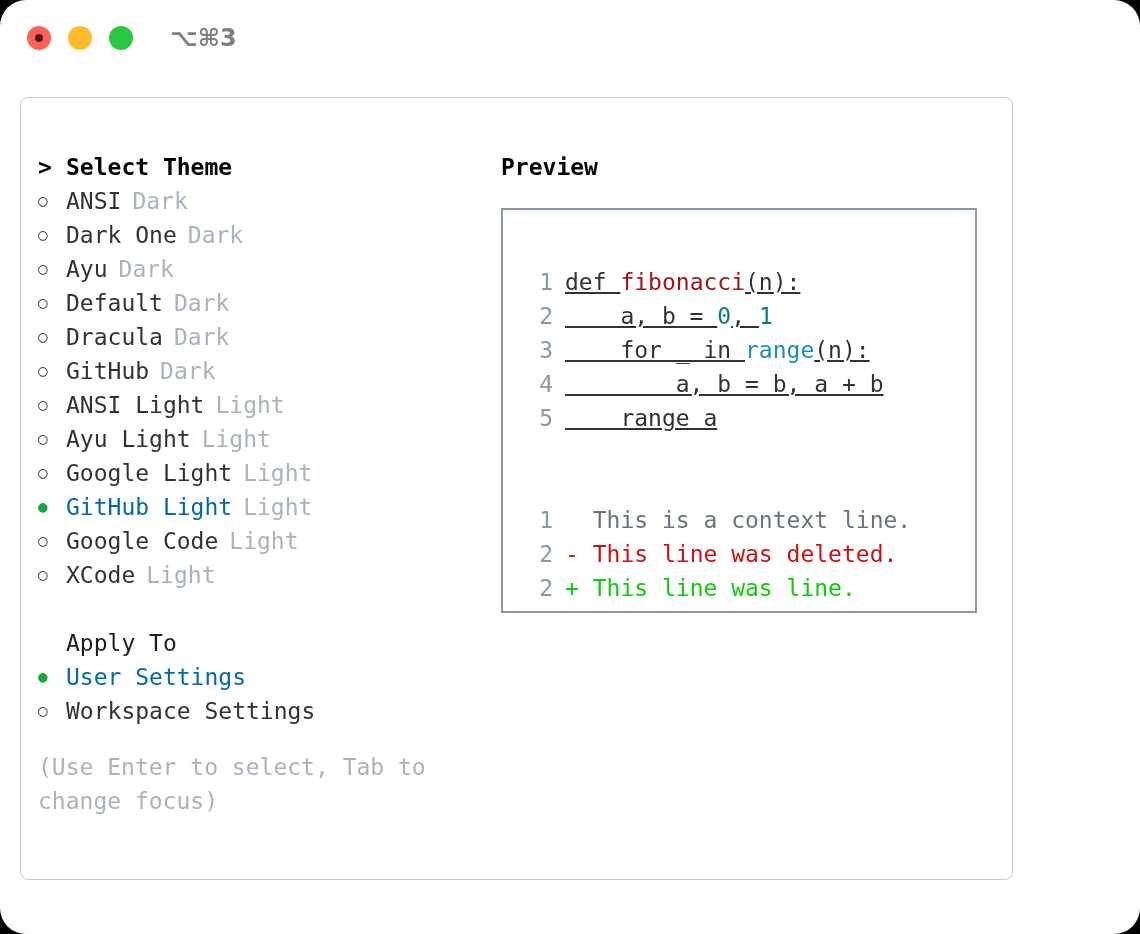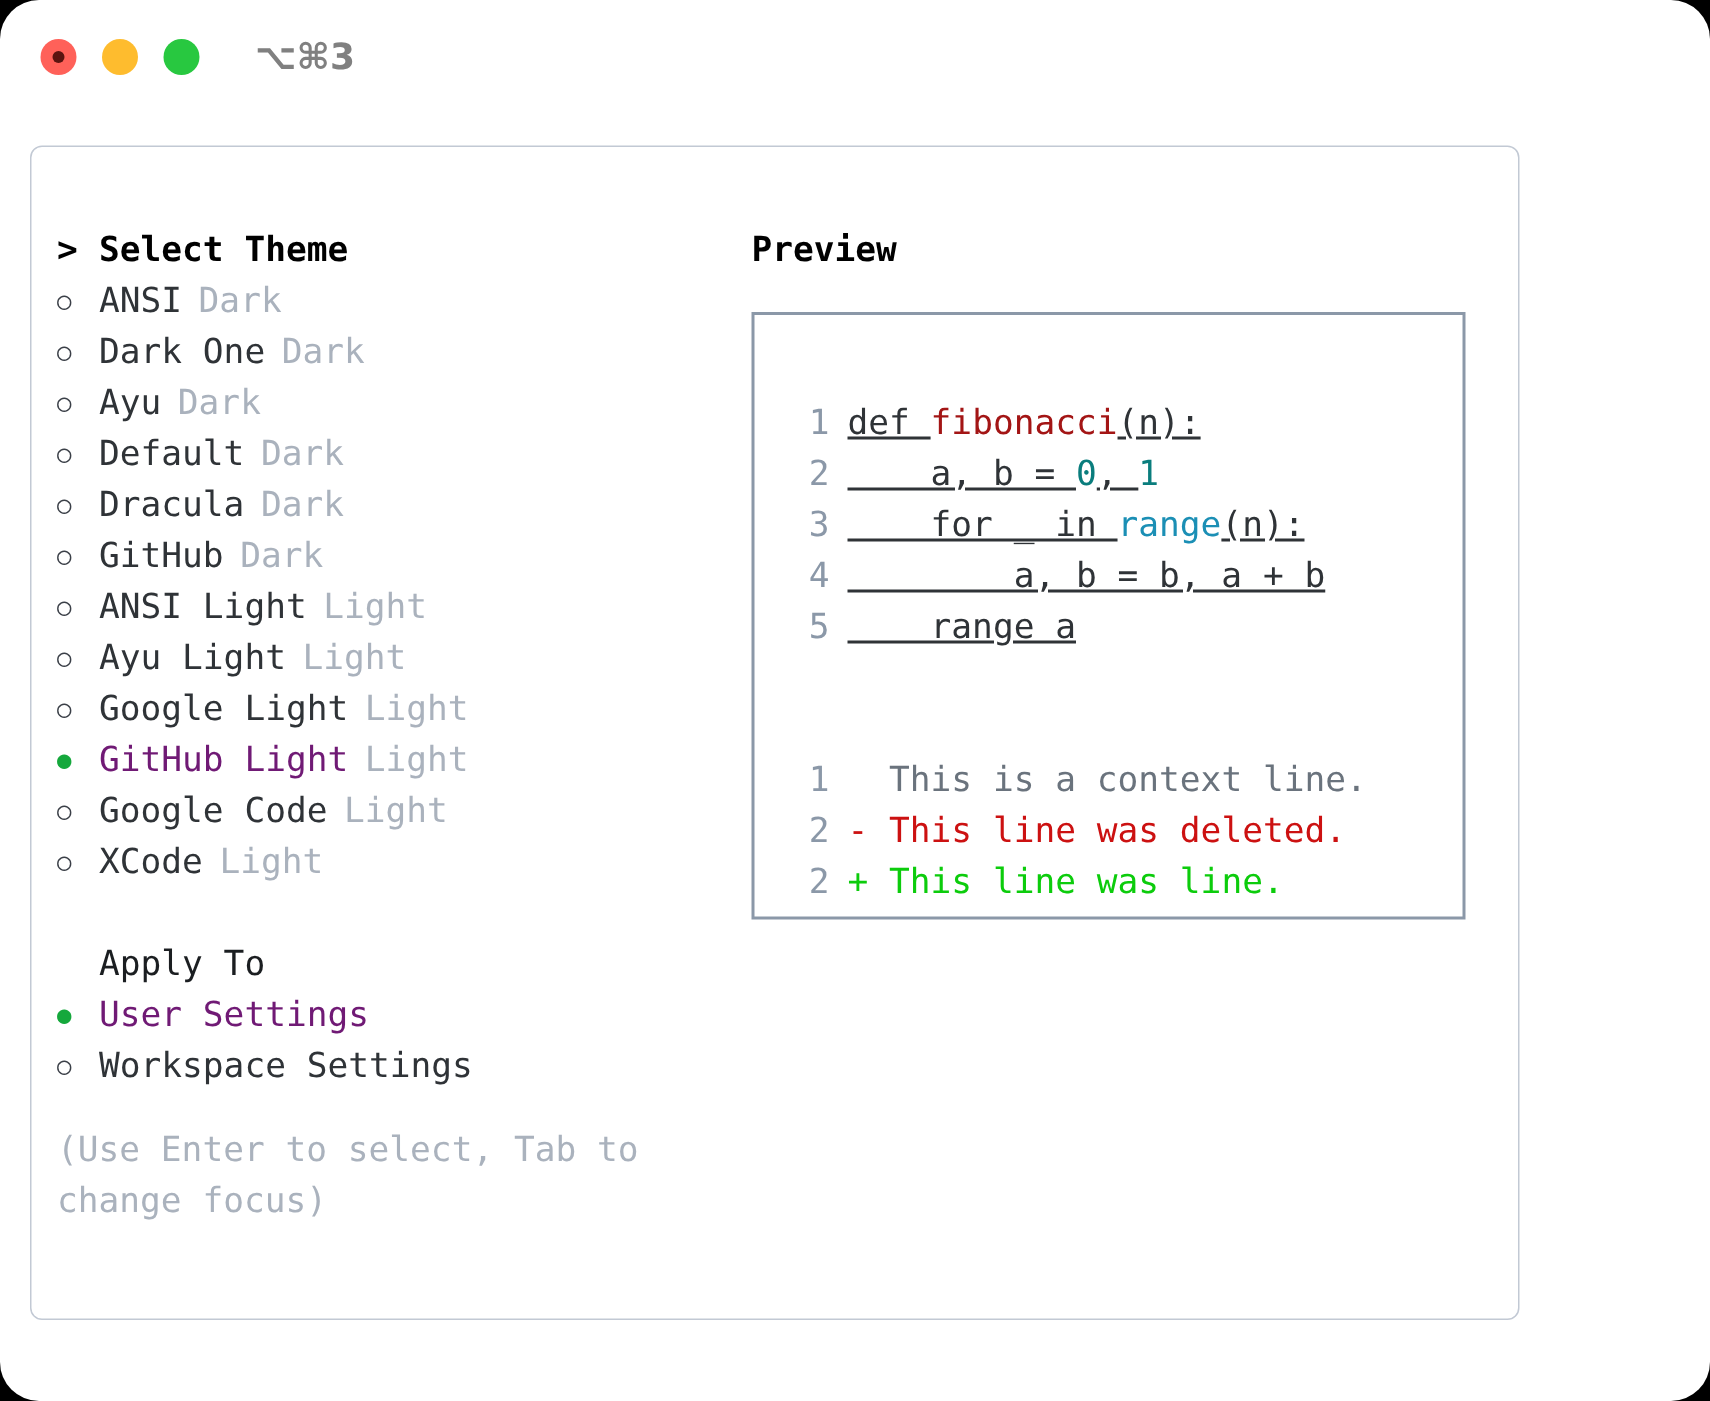--- a/index.html
+++ b/index.html
@@ -113,21 +113,21 @@
   }
   .head-row .bullet {
     font-size: 23px;
     font-weight: bold;
     color: #000000;
   }
   .label {
     color: #2f3337;
   }
   .label.selected {
-    color: #701a75;
+    color: #0369a1;
   }
   .suffix {
     color: #aab2bd;
     margin-left: 11px;
   }
   .section-head {
     color: #1b1e21;
     font-weight: normal;
   }
   .spacer-row { height: 34px; }

